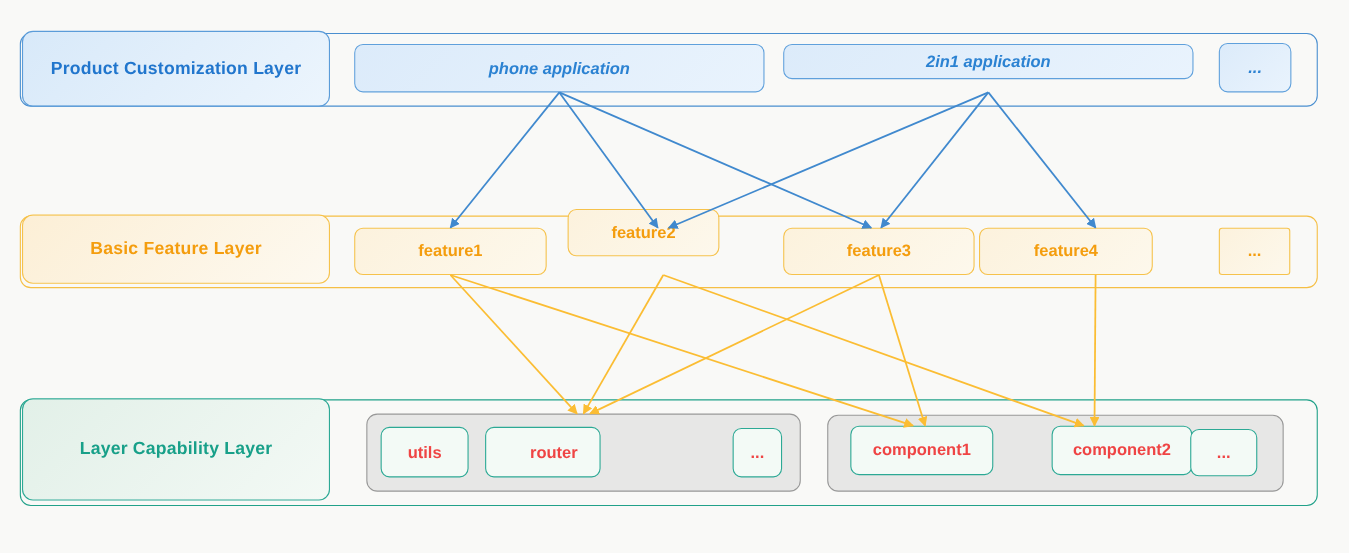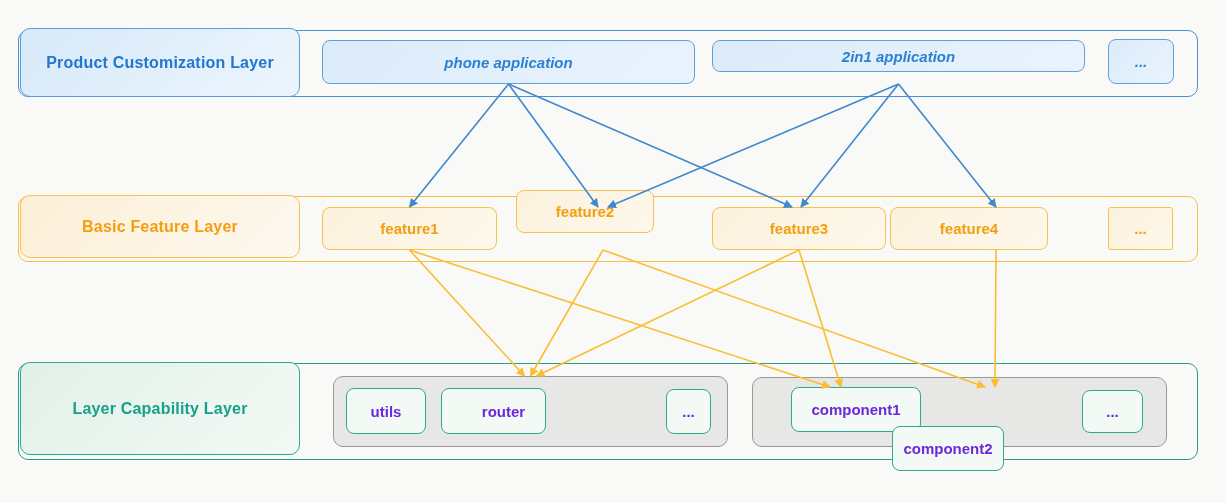--- a/index.html
+++ b/index.html
@@ -38,21 +38,21 @@
   
   .node{
     position:absolute;
     border-radius:8px;
     box-sizing:border-box;
     display:flex;align-items:center;justify-content:center;
     font-weight:bold;font-size:15px;
   }
   .node.c-blue{border:1.5px solid #5fa0dc;background:linear-gradient(135deg,#dcebfa,#e9f3fd);color:#2b82d2;font-style:italic;}
   .node.c-orange{border:1.5px solid #f6c24b;background:linear-gradient(135deg,#fcf2dd,#fdf8ec);color:#f49d0e;}
-  .node.c-green{border:1.5px solid #2ca995;background:#f3faf6;color:#6d28d9;}
+  .node.c-green{border:1.5px solid #2ca995;background:#f3faf6;color:#ef4444;}
   .node.sq{border-radius:3px;}
 
   
   .group-box{
     position:absolute;
     border:1.6px solid #989898;
     background:#e7e7e6;
     border-radius:10px;
     box-sizing:border-box;
   }
@@ -99,23 +99,23 @@
 
   <div class="node c-green" style="left:346px;top:388px;width:80px;height:46px;">utils</div>
 
   <div class="node c-green" style="left:441px;top:388px;width:105px;height:46px;padding-left:20px;">router</div>
 
 
   <div class="node c-green" style="left:666px;top:389px;width:45px;height:45px;">...</div>
 
   <div class="group-box" style="left:752px;top:377px;width:415px;height:70px;"></div>
 
-  <div class="node c-green" style="left:773px;top:387px;width:130px;height:45px;margin-left:18px;">component1</div>
+  <div class="node c-green" style="left:773px;top:387px;width:130px;height:45px;">component1</div>
 
-  <div class="node c-green" style="left:892px;top:387px;width:112px;height:45px;margin-top:39px;">component2</div>
+  <div class="node c-green" style="left:956px;top:387px;width:128px;height:45px;">component2</div>
 
   <div class="node c-green" style="left:1082px;top:390px;width:61px;height:43px;">...</div>
 
   <svg id="edge-layer">
     <defs>
       <marker id="arrow-blue" markerWidth="9" markerHeight="9" refX="8" refY="4.5" orient="auto" markerUnits="userSpaceOnUse">
         <path d="M0,0 L9,4.5 L0,9 z" fill="#4089ce"></path>
       </marker>
       <marker id="arrow-yellow" markerWidth="9" markerHeight="9" refX="8" refY="4.5" orient="auto" markerUnits="userSpaceOnUse">
         <path d="M0,0 L9,4.5 L0,9 z" fill="#fbbd33"></path>

